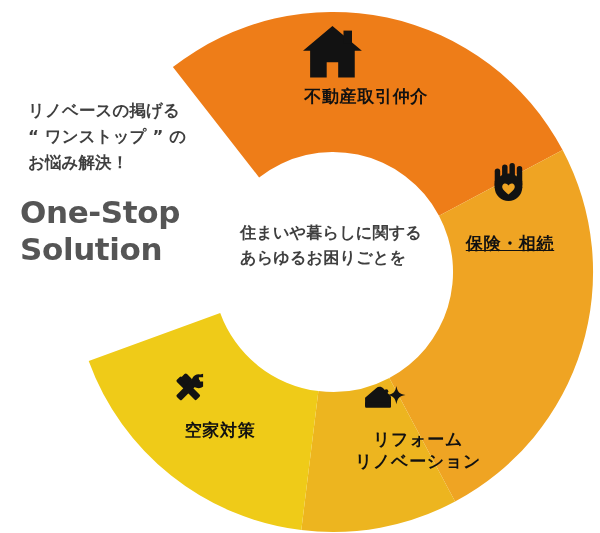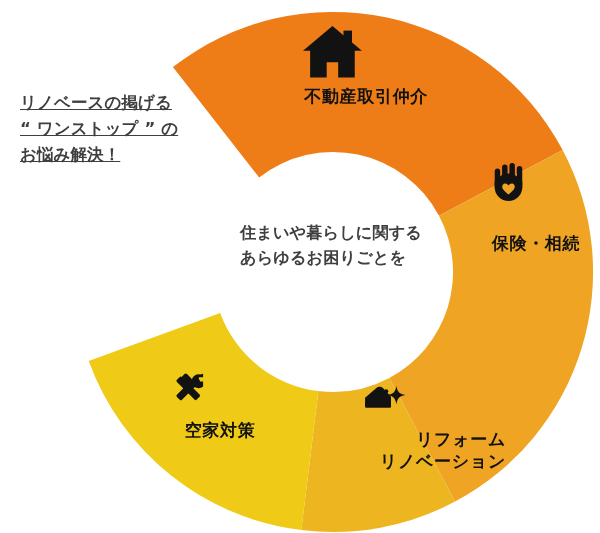--- a/index.html
+++ b/index.html
@@ -19,40 +19,40 @@
     line-height:1.28;
     letter-spacing:.04em;
     white-space:pre;
     text-align:center;
   }
 
   
   #left-block{position:absolute;left:20px;top:90px;width:215px;}
   #lead-copy{
     color:#3f3f3f;font-weight:700;font-size:16.5px;line-height:1.58;
-    letter-spacing:.005em;white-space:pre-line;margin:0;text-decoration:underline;
+    letter-spacing:.005em;white-space:pre-line;margin:8px;
   }
   #brand-title{
     margin:18px 0 0 0;
     color:#555555;font-weight:800;font-size:31px;line-height:1.18;
     letter-spacing:-.012em;white-space:pre-line;
   }
 
   
   #center-block{position:absolute;left:224px;top:205px;width:235px;}
   .center-para{
     color:#3f3f3f;font-weight:700;font-size:16.2px;line-height:1.52;
     letter-spacing:.005em;white-space:pre-line;margin:16px;
   }
   #center-para-2{margin-top:13px;}
 
   
   #label-real-estate{left:228px;top:86px;width:200px;text-align:right;}
-  #label-insurance{left:472px;top:233px;width:128px;}
-  #label-reform{left:330px;top:429px;width:176px;text-align:right;}
+  #label-insurance{left:446px;top:233px;width:128px;text-decoration:underline;}
+  #label-reform{left:330px;top:429px;width:176px;text-align:center;}
   #label-vacant{left:155px;top:420px;width:130px;}
 </style>
 </head>
 <body style="background: rgb(255, 255, 255);">
 
 <svg id="donut-svg" viewBox="0 0 600 533" aria-hidden="true">
   <g>
     <path d="M 172.9 67.1 A 260 260 0 0 1 562.6 149.9 L 439.0 215.7 A 120 120 0 0 0 259.1 177.4 Z" fill="#EE7D18"></path>
     <path d="M 562.6 149.9 A 260 260 0 0 1 455.1 501.6 L 389.3 378.0 A 120 120 0 0 0 439.0 215.7 Z" fill="#EFA423"></path>
     <path d="M 455.1 501.6 A 260 260 0 0 1 301.3 530.1 L 318.4 391.1 A 120 120 0 0 0 389.3 378.0 Z" fill="#EDB51F"></path>
@@ -100,18 +100,20 @@
 
 <div class="seg-label" id="label-reform">リフォーム
 リノベーション</div>
 
 <div class="seg-label" id="label-vacant">空家対策</div>
 
 <div id="left-block">
   <p id="lead-copy">リノベースの掲げる
 “ ワンストップ ” の
 お悩み解決！</p>
+  <h1 id="brand-title">One-Stop
+Solution</h1>
 </div>
 
 <div id="center-block">
   <p class="center-para" id="center-para-1">住まいや暮らしに関する
 あらゆるお困りごとを</p>
 </div>
 
 </body></html>

